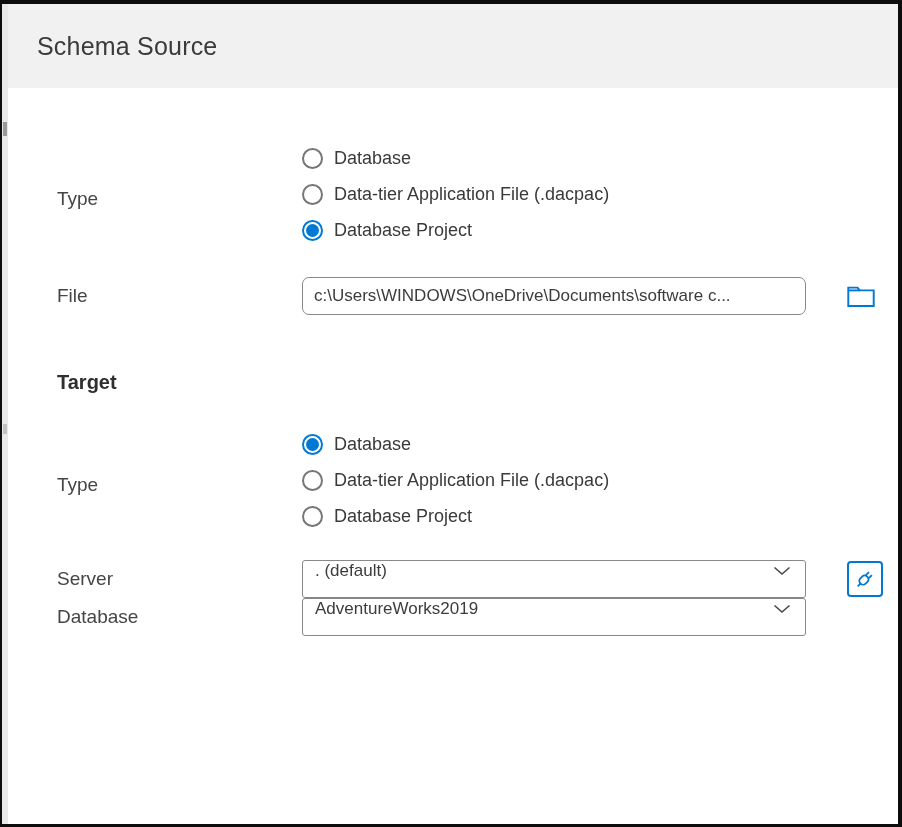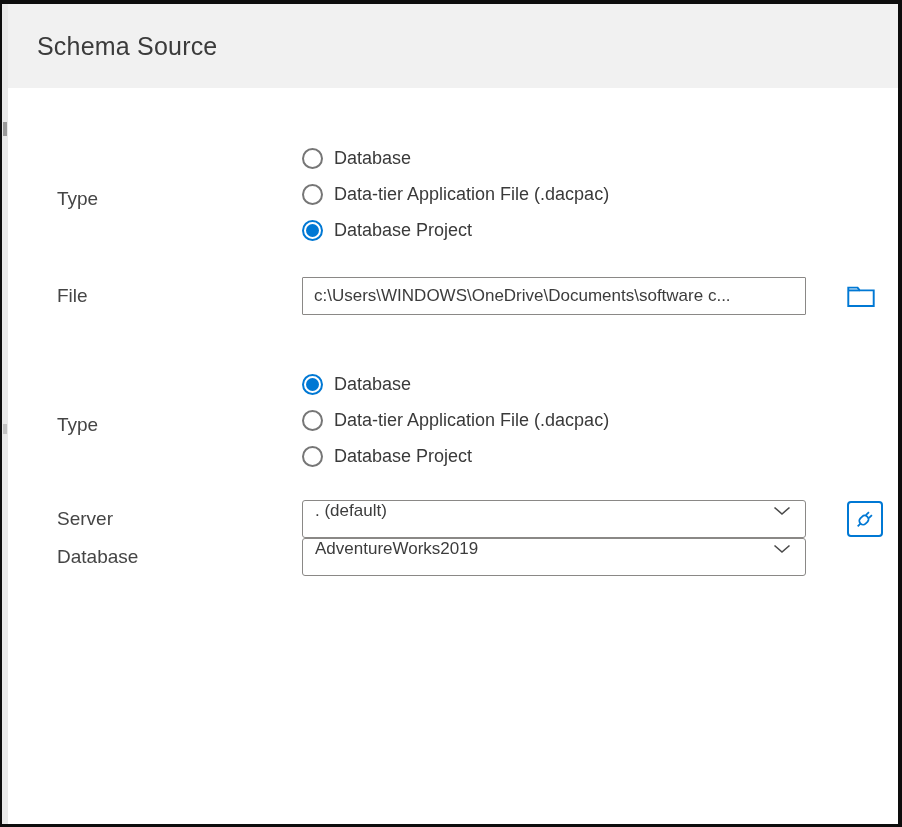--- a/index.html
+++ b/index.html
@@ -59,21 +59,21 @@
   .radio.selected::after {
     content:""; position:absolute; inset:2px; border-radius:50%; background:#0078d4;
   }
   .radio-label { margin-left:11px; font-size:18px; color:#3a3a3a; }
 
   .file-row { margin-bottom:55px; align-items:center; }
   .file-row .row-label, .select-row .row-label { padding-top:0; }
 
   .text-input {
     width:504px; height:38px;
-    border:1px solid #8a8886; border-radius:1px;
+    border:1px solid #8a8886; border-radius:7px;
     padding:0 11px; font-size:17px; color:#3c3c3c;
     font-family:"Liberation Sans", sans-serif;
     background:#fff; outline:none;
   }
 
   .icon-btn {
     background:none; border:none; cursor:pointer;
     display:flex; align-items:center; justify-content:center;
     margin-left:41px; padding:0;
   }
@@ -136,20 +136,21 @@
       <button class="icon-btn">
         <span style="display:flex;">
           <svg width="28" height="24" viewBox="0 0 26 22" fill="none">
             <path d="M1.2 20.2 V3.2 H9.8 L11.8 5.8 H24.8 V20.2 Z" stroke="#0078d4" stroke-width="1.8"></path>
             <path d="M1.2 5.8 H11.8" stroke="#0078d4" stroke-width="1.8"></path>
           </svg>
         </span>
       </button>
     </div>
 
+    <h2 class="section section-target">Target</h2>
 
     <div class="form-row type-row type-row-target">
       <div class="row-label">Type</div>
       <div class="radio-group">
         <div class="radio-row">
           <span class="radio selected"></span>
           <span class="radio-label">Database</span>
         </div>
         <div class="radio-row">
           <span class="radio"></span>

